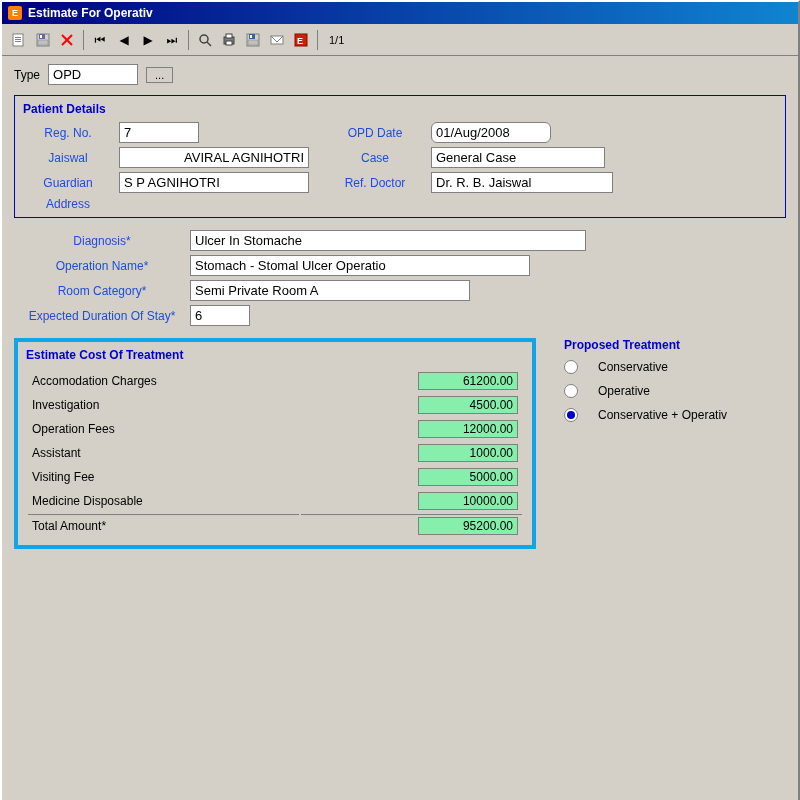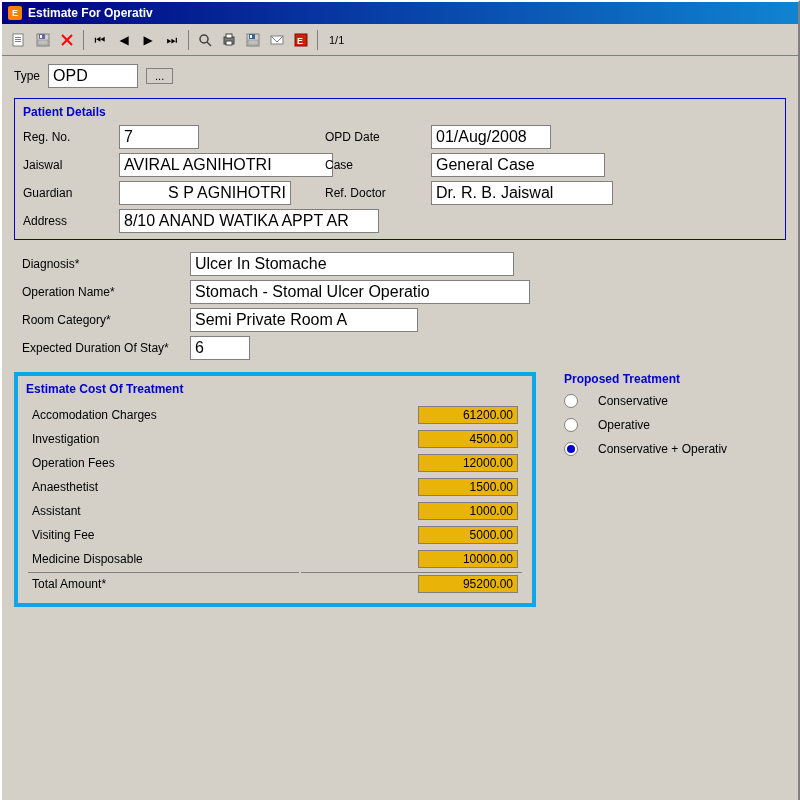--- a/index.html
+++ b/index.html
@@ -77,21 +77,21 @@
       margin-bottom: 10px;
     }
     .type-label {
       font-size: 12px;
       color: #000;
     }
     .input-field {
       background: white;
       border: 1px solid #808080;
       padding: 2px 4px;
-      font-size: 16px;
+      font-size: 13px;
       font-family: 'Tahoma', 'Arial', sans-serif;
     }
     .btn-dots {
       background: #d4d0c8;
       border: 1px solid #808080;
       padding: 1px 8px;
       font-size: 11px;
       cursor: pointer;
       font-family: 'Tahoma', 'Arial', sans-serif;
     }
@@ -107,22 +107,22 @@
       margin-bottom: 12px;
     }
     .form-grid {
       display: grid;
       grid-template-columns: 90px 200px 100px 180px;
       gap: 4px 6px;
       align-items: center;
     }
     .form-label {
       font-size: 12px;
-      color: #000000;
-      text-align: left;
+      color: #1d4ed8;
+      text-align: center;
     }
     .bottom-section {
       display: flex;
       gap: 20px;
     }
     .estimate-box {
       flex: 1;
       border: 4px solid #0ea5e9;
       padding: 6px 8px;
     }
@@ -134,21 +134,21 @@
       width: 100%;
     }
     .estimate-table tr td {
       padding: 2px 4px;
       font-size: 12px;
     }
     .estimate-table tr td:last-child {
       text-align: right;
     }
     .amount-input {
-      background: #eab308;
+      background: #86efac;
       border: 1px solid #808080;
       padding: 1px 4px;
       font-size: 12px;
       font-family: 'Tahoma', 'Arial', sans-serif;
       text-align: right;
       width: 100px;
     }
     .total-row td {
       border-top: 1px solid #808080;
       font-size: 12px;
@@ -275,47 +275,46 @@
       <button class="btn-dots">...</button>
     </div>
 
     <div class="patient-details-box">
       <div class="section-title">Patient Details</div>
       <div class="form-grid">
 
         <span class="form-label">Reg. No.</span>
         <input class="input-field" style="width: 80px;" value="7" readonly="">
         <span class="form-label">OPD Date</span>
-        <input class="input-field" style="width: 120px;" value="01/Aug/2008" readonly="">
+        <input class="input-field" style="width: 120px; border-radius: 6px;" value="01/Aug/2008" readonly="">
 
         <span class="form-label">Jaiswal</span>
-        <input class="input-field" style="width: 214px;" value="AVIRAL AGNIHOTRI" readonly="">
+        <input class="input-field" style="width: 190px; text-align: right;" value="AVIRAL AGNIHOTRI" readonly="">
         <span class="form-label">Case</span>
         <input class="input-field" style="width: 174px;" value="General Case" readonly="">
 
         <span class="form-label">Guardian</span>
-        <input class="input-field" style="width: 172px; text-align: right;" value="S P AGNIHOTRI" readonly="">
+        <input class="input-field" style="width: 190px;" value="S P AGNIHOTRI" readonly="">
         <span class="form-label">Ref. Doctor</span>
         <input class="input-field" style="width: 182px;" value="Dr. R. B. Jaiswal" readonly="">
 
         <span class="form-label">Address</span>
-        <input class="input-field" style="width: 260px; grid-column: span 3;" value="8/10 ANAND WATIKA APPT AR" readonly="">
       </div>
     </div>
 
     <div style="margin-bottom:12px;">
       <div style="display:grid; grid-template-columns:160px 1fr; gap:4px 8px; align-items:center;margin-left:8px;">
         <span class="form-label">Diagnosis*</span>
-        <input class="input-field" style="width: 324px;" value="Ulcer In Stomache" readonly="">
+        <input class="input-field" style="width: 396px;" value="Ulcer In Stomache" readonly="">
 
         <span class="form-label">Operation Name*</span>
         <input class="input-field" style="width: 340px;" value="Stomach - Stomal Ulcer Operatio" readonly="">
 
         <span class="form-label">Room Category*</span>
-        <input class="input-field" style="width: 228px;" value="Semi Private Room A" readonly="">
+        <input class="input-field" style="width: 280px;" value="Semi Private Room A" readonly="">
 
         <span class="form-label">Expected Duration Of Stay*</span>
         <input class="input-field" style="width: 60px;" value="6" readonly="">
       </div>
     </div>
 
     <div class="bottom-section">
 
       <div class="estimate-box">
         <div class="section-title">Estimate Cost Of Treatment</div>
@@ -330,26 +329,20 @@
               <tr>
     <td>Investigation</td>
     <td>
       <input class="amount-input" value="4500.00" readonly="" style="">
     </td>
   </tr>
               <tr>
     <td>Operation Fees</td>
     <td>
       <input class="amount-input" value="12000.00" readonly="" style="">
-    </td>
-  </tr>
-              <tr>
-    <td>Anaesthetist</td>
-    <td>
-      <input class="amount-input" value="1500.00" readonly="" style="">
     </td>
   </tr>
               <tr>
     <td>Assistant</td>
     <td>
       <input class="amount-input" value="1000.00" readonly="" style="">
     </td>
   </tr>
               <tr>
     <td>Visiting Fee</td>

